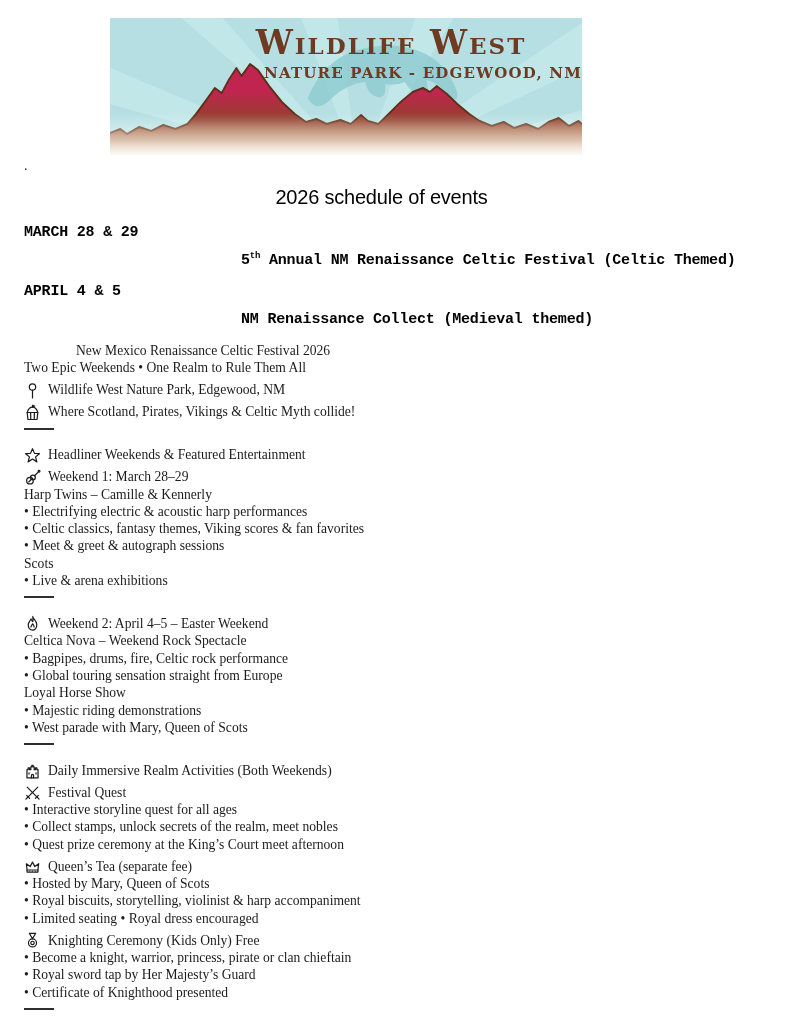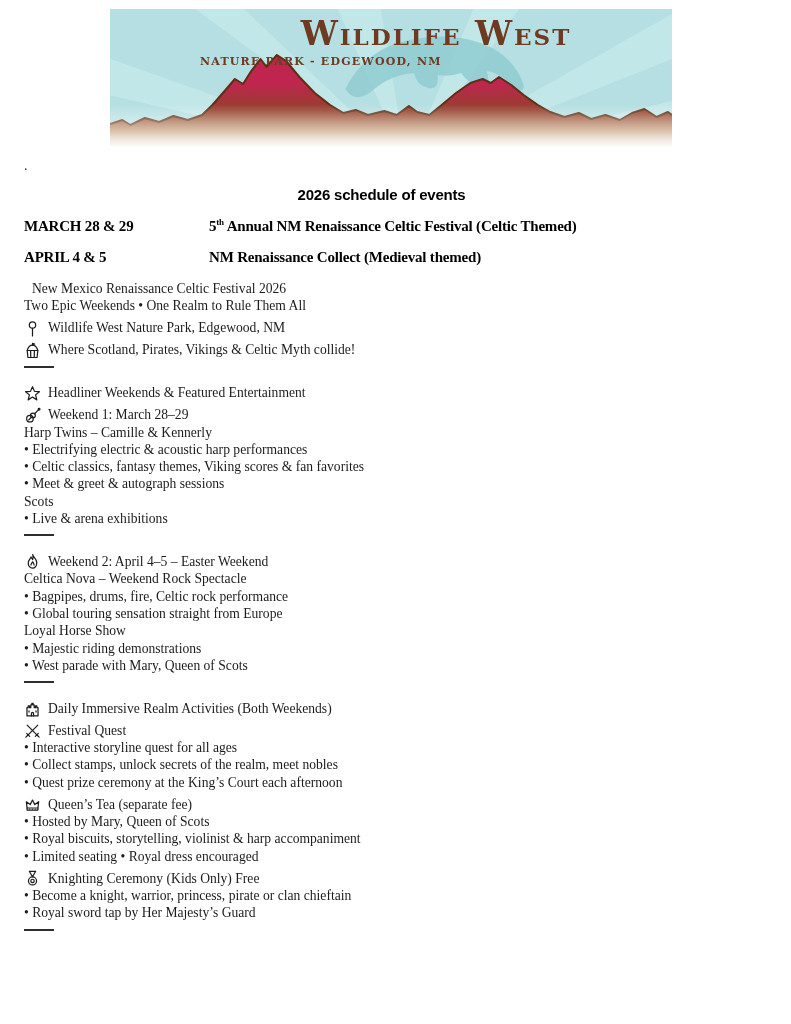--- a/index.html
+++ b/index.html
@@ -2,53 +2,53 @@
 <html><head>
 <meta charset="utf-8">
 <style>
   html,body{margin:0;padding:0;}
   body{
     width:791px;height:1024px;position:relative;background:#ffffff;
     font-family:"Liberation Serif", serif;color:#141414;overflow:hidden;
   }
 
   
-  .banner{position:absolute;left:110px;top:9px;width:562px;height:137px;}
+  .banner{position:absolute;left:110px;top:18px;width:472px;height:137px;}
   .banner svg.bg{position:absolute;inset:0;width:100%;height:100%;display:block;}
   .banner-title{
     position:absolute;left:90px;right:0;top:6px;text-align:center;
     font-family:"DejaVu Serif", serif;font-weight:bold;font-variant:small-caps;
     font-size:33px;line-height:38px;letter-spacing:2px;color:#6e3a22;
   }
   .banner-subtitle{
-    position:absolute;left:90px;right:0;top:46px;text-align:left;
+    position:absolute;left:90px;right:0;top:46px;text-align:right;
     font-family:"DejaVu Serif", serif;font-weight:bold;
-    font-size:11px;letter-spacing:1.2px;color:#6e3a22;
+    font-size:15px;letter-spacing:1.2px;color:#6e3a22;
   }
 
   
   .lead-mark{position:absolute;left:24px;top:158px;font-size:14px;color:#333;}
 
   
   .content{position:absolute;left:24px;top:186px;width:715px;}
   .schedule-heading{
     margin:0 0 15px 0;text-align:center;
-    font-family:"Liberation Sans", sans-serif;font-weight:bold;
-    font-size:15px;color:#000;letter-spacing:-0.2px;
-  }
-  .sched-row{display:flex;margin-bottom:14px;font-family:Liberation Serif, serif;
-    font-weight:bold;font-size:15px;color:#000;letter-spacing:-0.2px;}
+    font-family:"Liberation Sans", sans-serif;font-weight:normal;
+    font-size:20px;color:#000;letter-spacing:-0.2px;
+  }
+  .sched-row{display:flex;margin-bottom:14px;font-family:Liberation Mono, monospace;
+    font-weight:bold;font-size:15px;color:#000;letter-spacing:-0.2px;gap:32px;}
   .sched-date{width:185px;flex:none;}
-  .sched-event{flex:1;}
+  .sched-event{flex:1;margin-top:28px;}
   .sup{font-size:9px;vertical-align:super;line-height:0;}
 
   
   .details{margin-top:13px;font-size:13.6px;color:#1b1b1b;}
   .line{line-height:17.3px;}
-  .line.indent{padding-left:8px;}
+  .line.indent{padding-left:8px;margin-left:44px;}
   .line.has-icon{display:flex;align-items:flex-end;height:22px;}
   .li-icon{width:17px;height:17px;margin-right:7px;flex:none;}
   .divider{width:30px;border-top:2px solid #2e2e2e;margin:7px 0 12px 0;}
 
   .ic{stroke:#1c1c1c;stroke-width:1.15;fill:none;stroke-linecap:round;stroke-linejoin:round;}
 </style>
 </head>
 <body>
 
 <svg width="0" height="0" style="position:absolute" aria-hidden="true">
@@ -219,33 +219,34 @@
         <span>Daily Immersive Realm Activities (Both Weekends)</span>
       </div>
       <div class="line has-icon">
         <svg class="li-icon" viewBox="0 0 16 16">
           <use href="#crossed-swords-icon"></use>
         </svg>
         <span>Festival Quest</span>
       </div>
       <div class="line"><span>• Interactive storyline quest for all ages</span></div>
       <div class="line"><span>• Collect stamps, unlock secrets of the realm, meet nobles</span></div>
-      <div class="line"><span>• Quest prize ceremony at the King’s Court each afternoon</span></div>
+      <div class="line"><span>• Quest prize ceremony at the King’s Court meet afternoon</span></div>
       <div class="line has-icon">
         <svg class="li-icon" viewBox="0 0 16 16">
           <use href="#crown-icon"></use>
         </svg>
         <span>Queen’s Tea (separate fee)</span>
       </div>
       <div class="line"><span>• Hosted by Mary, Queen of Scots</span></div>
       <div class="line"><span>• Royal biscuits, storytelling, violinist &amp; harp accompaniment</span></div>
       <div class="line"><span>• Limited seating • Royal dress encouraged</span></div>
       <div class="line has-icon">
         <svg class="li-icon" viewBox="0 0 16 16">
           <use href="#medal-icon"></use>
         </svg>
         <span>Knighting Ceremony (Kids Only) Free</span>
       </div>
       <div class="line"><span>• Become a knight, warrior, princess, pirate or clan chieftain</span></div>
       <div class="line"><span>• Royal sword tap by Her Majesty’s Guard</span></div>
+      <div class="line"><span>• Certificate of Knighthood presented</span></div>
       <div class="divider"></div>
     </div>
 </div>
 
 </body></html>

